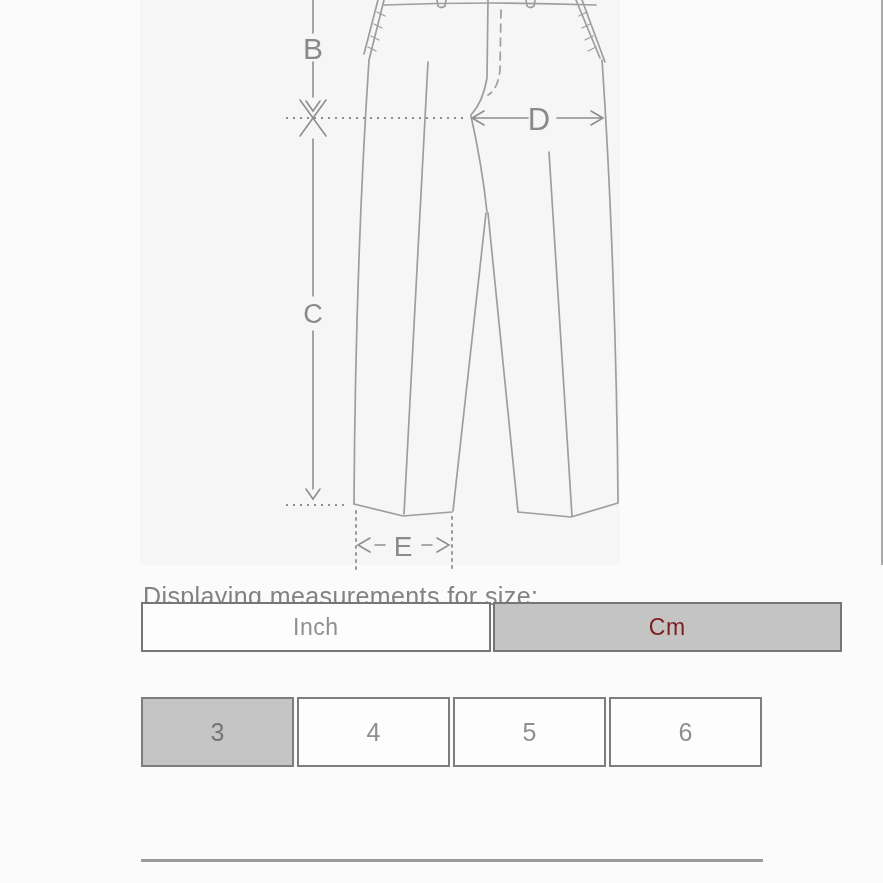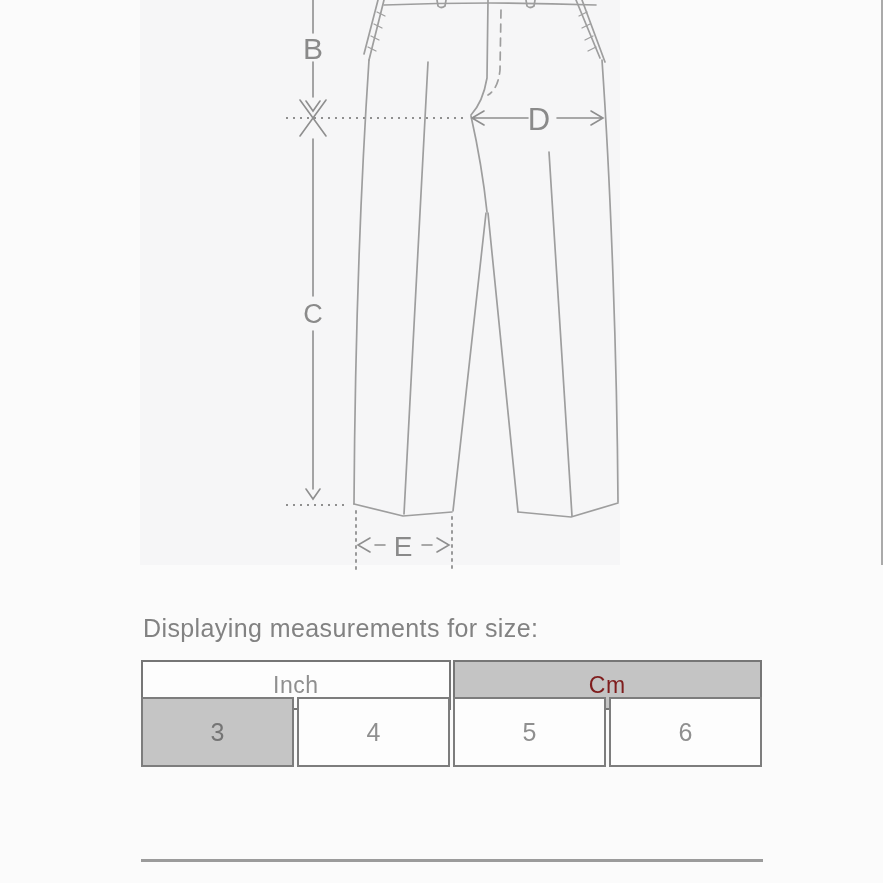--- a/index.html
+++ b/index.html
@@ -11,24 +11,24 @@
   #diagram-panel{
     position:absolute;left:140px;top:0;width:480px;height:565px;
     background:#f6f6f7;
   }
   #diagram-svg{position:absolute;left:0;top:0;}
   #right-edge{
     position:absolute;right:0;top:0;width:2px;height:565px;background:#aaaaaa;
   }
   .heading{
     position:absolute;left:143px;top:582px;width:640px;
-    font-size:25px;font-weight:300;color:#828282;letter-spacing:.4px;margin-top:32px;
+    font-size:25px;font-weight:300;color:#828282;letter-spacing:.4px;
   }
   .unit-toggle{
-    position:absolute;left:141px;top:660px;width:621px;height:50px;
+    position:absolute;left:141px;top:602px;width:701px;height:50px;
     display:flex;gap:2px;border-radius:8px;
   }
   .unit-cell{
     flex:1;display:flex;align-items:center;justify-content:center;
     border:2px solid #767676;background:#fdfdfd;
     font-size:23px;font-weight:300;color:#8f8f8f;letter-spacing:.5px;
     cursor:pointer;box-sizing:border-box;
   }
   .unit-cell.selected{background:#c4c4c4;color:#7f1d1d;}
   .size-row{

